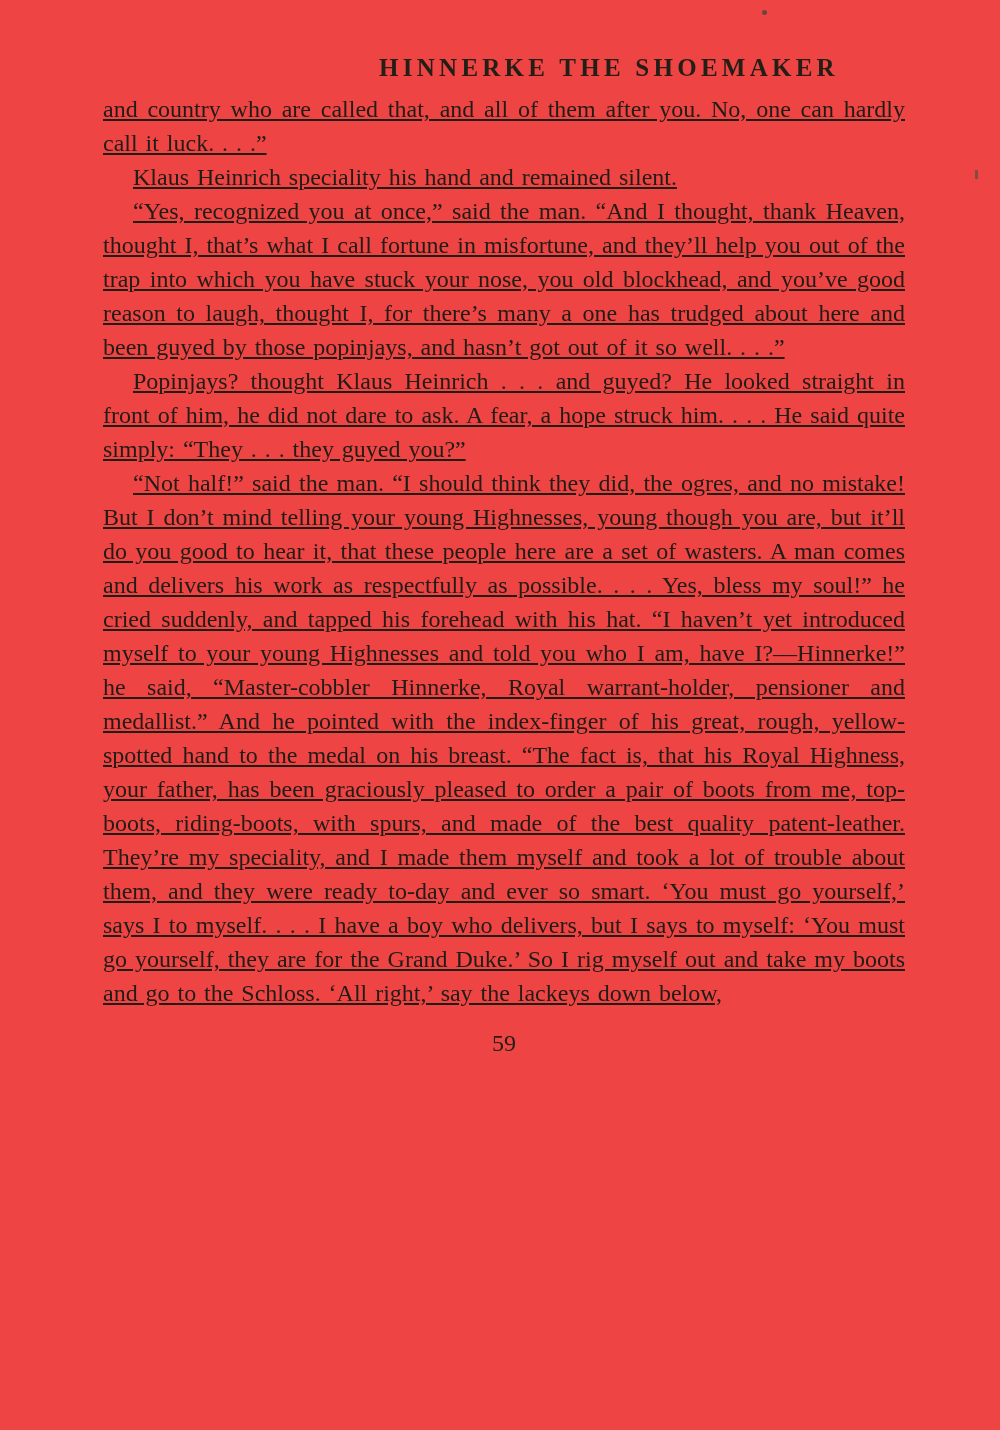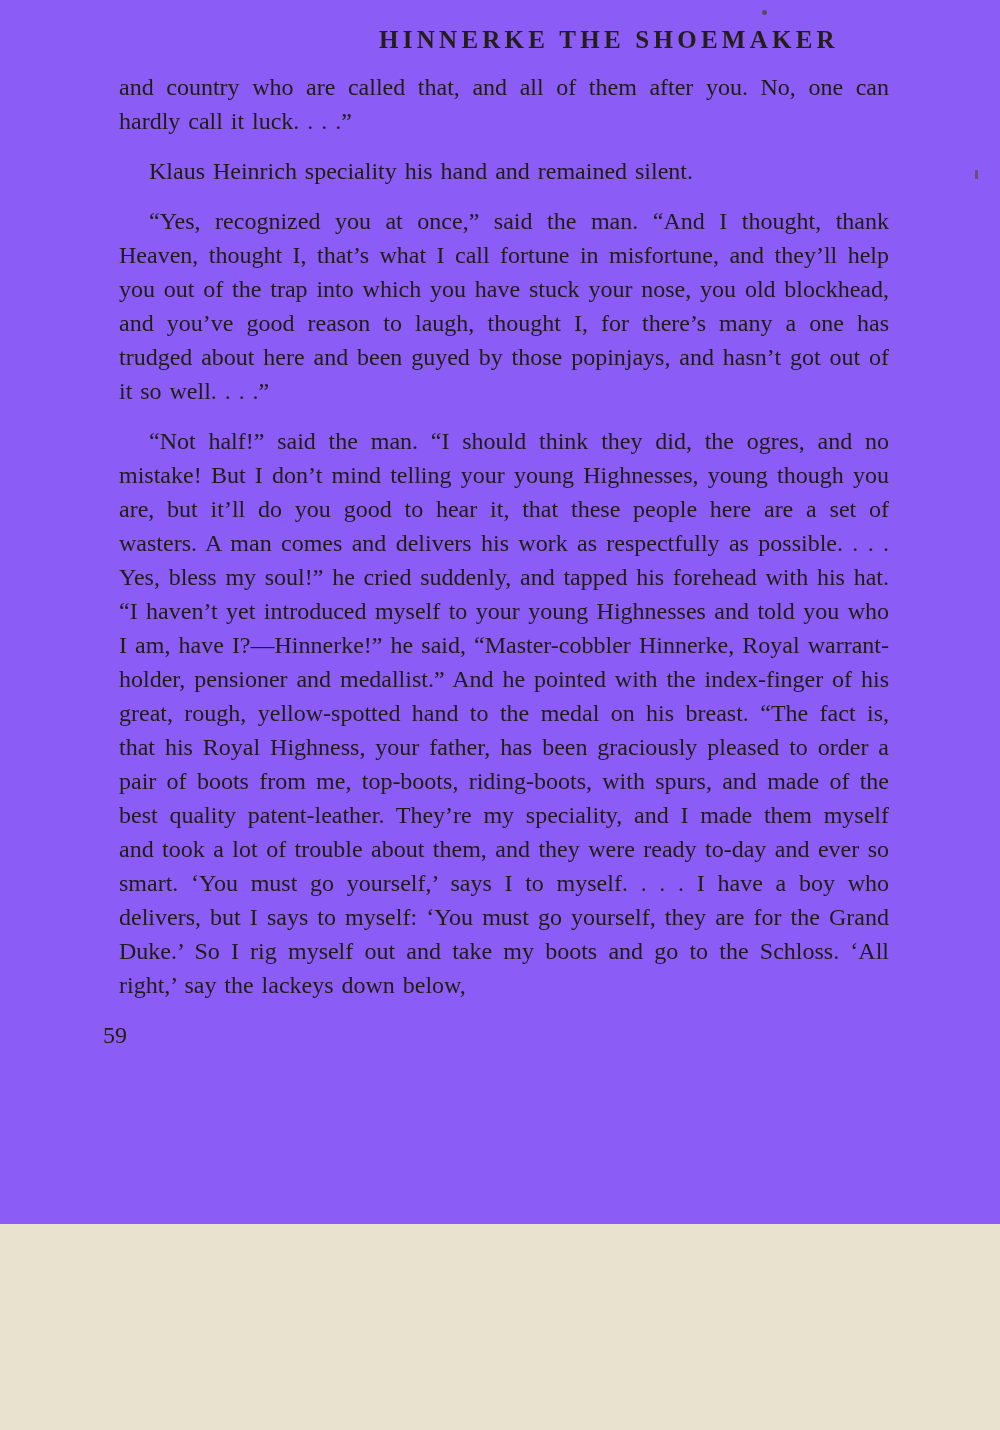--- a/index.html
+++ b/index.html
@@ -3,25 +3,25 @@
 <meta charset="utf-8">
 <style>
   html, body {
     margin: 0;
     padding: 0;
     background: #e8e2cf;
   }
   .page {
     position: relative;
     width: 1000px;
-    height: 1224px;
+    height: 1430px;
     margin: 0 auto;
-    background: #8b5cf6;
+    background: #ef4444;
     box-sizing: border-box;
-    padding: 26px 95px 0 103px;
+    padding: 54px 95px 0 103px;
     font-family: "Liberation Serif", "DejaVu Serif", serif;
     color: #201d17;
     overflow: hidden;
   }
   .scan-dot {
     position: absolute;
     top: 10px;
     left: 762px;
     width: 5px;
     height: 5px;
@@ -48,44 +48,46 @@
     white-space: nowrap;
     color: #241f16;
   }
   .body-text {
     font-size: 24px;
     line-height: 34px;
     text-align: justify;
     word-spacing: 0.08em;
   }
   .para {
-    margin: 16px;
+    margin: 0;
+    text-decoration: underline;
   }
   .para.indent {
     text-indent: 30px;
   }
   .page-number {
     font-size: 24px;
     line-height: 34px;
-    text-align: left;
-    margin-top: 0;
+    text-align: center;
+    margin-top: 16px;
   }
 </style>
 </head>
 <body>
 
 <div class="page">
 
   <span class="scan-dot"></span>
   <span class="scan-tick"></span>
 
   <h1 class="running-header">HINNERKE THE SHOEMAKER</h1>
 
   <div class="body-text">
     <p class="para">and country who are called that, and all of them after you. No, one can hardly call it luck. . . .”</p>
     <p class="para indent">Klaus Heinrich speciality his hand and remained silent.</p>
     <p class="para indent">“Yes, recognized you at once,” said the man. “And I thought, thank Heaven, thought I, that’s what I call fortune in misfortune, and they’ll help you out of the trap into which you have stuck your nose, you old blockhead, and you’ve good reason to laugh, thought I, for there’s many a one has trudged about here and been guyed by those popinjays, and hasn’t got out of it so well. . . .”</p>
+    <p class="para indent">Popinjays? thought Klaus Heinrich . . . and guyed? He looked straight in front of him, he did not dare to ask. A fear, a hope struck him. . . . He said quite simply: “They . . . they guyed you?”</p>
     <p class="para indent">“Not half!” said the man. “I should think they did, the ogres, and no mistake! But I don’t mind telling your young Highnesses, young though you are, but it’ll do you good to hear it, that these people here are a set of wasters. A man comes and delivers his work as respectfully as possible. . . . Yes, bless my soul!” he cried suddenly, and tapped his forehead with his hat. “I haven’t yet introduced myself to your young Highnesses and told you who I am, have I?—Hinnerke!” he said, “Master-cobbler Hinnerke, Royal warrant-holder, pensioner and medallist.” And he pointed with the index-finger of his great, rough, yellow-spotted hand to the medal on his breast. “The fact is, that his Royal Highness, your father, has been graciously pleased to order a pair of boots from me, top-boots, riding-boots, with spurs, and made of the best quality patent-leather. They’re my speciality, and I made them myself and took a lot of trouble about them, and they were ready to-day and ever so smart. ‘You must go yourself,’ says I to myself. . . . I have a boy who delivers, but I says to myself: ‘You must go yourself, they are for the Grand Duke.’ So I rig myself out and take my boots and go to the Schloss. ‘All right,’ say the lackeys down below,</p>
   </div>
 
   <div class="page-number">59</div>
 
 </div>
 
 </body></html>

